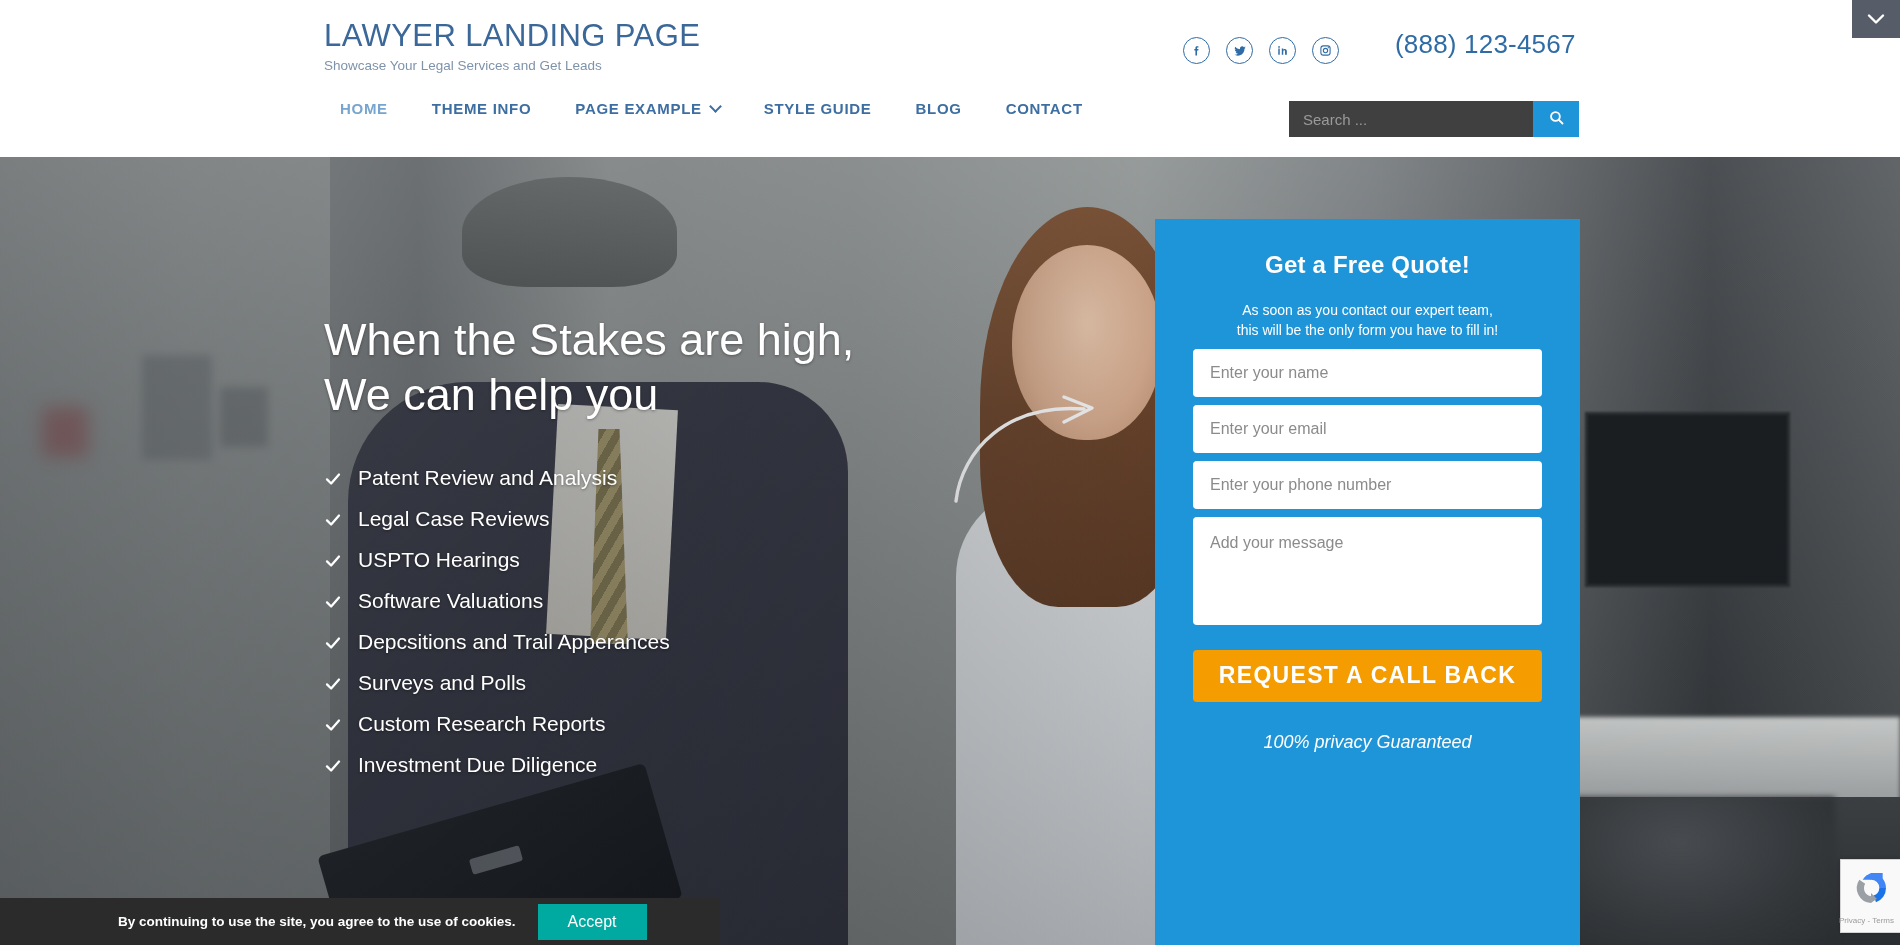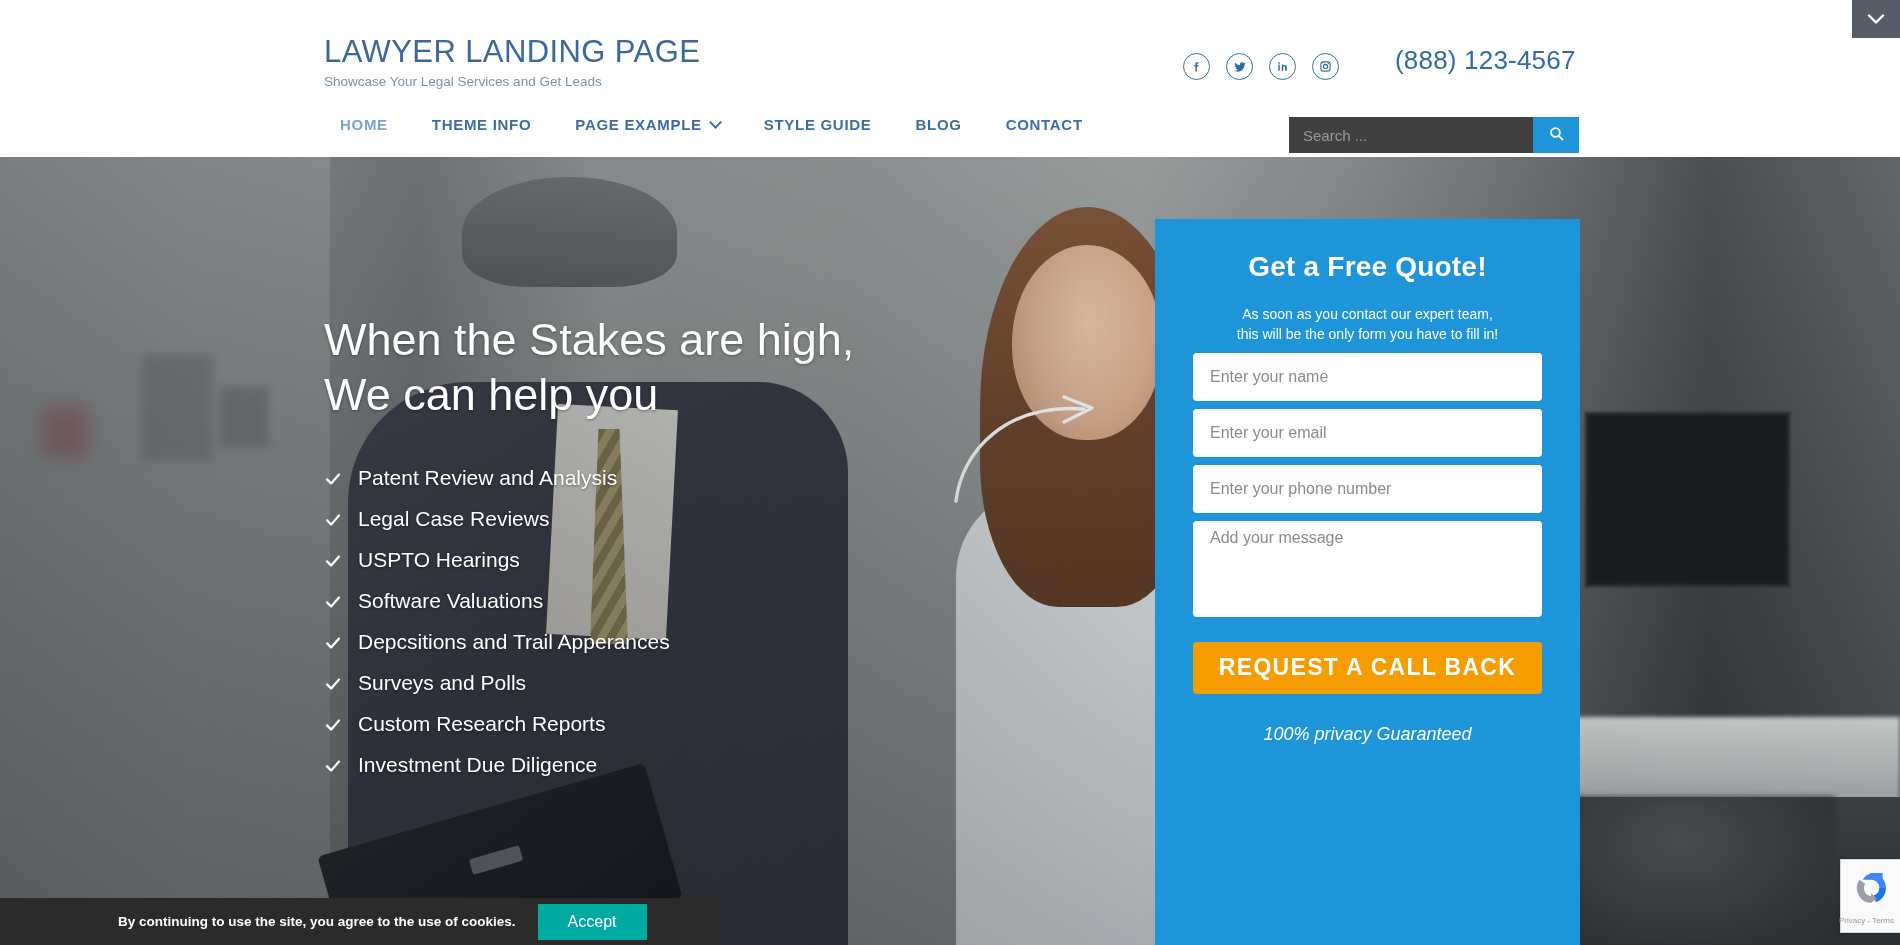--- a/index.html
+++ b/index.html
@@ -6,21 +6,21 @@
   html, body {
     width: 1900px; height: 945px;
     overflow: hidden;
     font-family: "Liberation Sans", sans-serif;
     background: #ffffff;
   }
   .page { position: relative; width: 1900px; height: 945px; overflow: hidden; background:#fff; }
 
   
   .header {
-    position: absolute; left:0; top:16px; width:1900px; height:124px;
+    position: absolute; left:0; top:0; width:1900px; height:124px;
     background:#ffffff; z-index: 20;
   }
   .brand { position:absolute; left:324px; top:18px; }
   .brand-title {
     font-size: 31px; letter-spacing: .4px; color:#3b6898;
     font-weight:400; line-height:1.15; white-space:nowrap;
   }
   .brand-tag {
     font-size: 13.5px; color:#7e93ab; margin-top:4px; white-space:nowrap;
   }
@@ -201,35 +201,35 @@
   }
   .tick { width:18px; height:18px; flex:0 0 18px; color:#fff; }
 
   
   .quote {
     position:absolute; left:1155px; top:219px; width:425px; height:726px;
     background:#1e95d8; z-index: 10;
     padding: 32px 38px 0 38px;
   }
   .quote-title {
-    font-size:28px; font-weight:700; color:#fff; text-align:center;
+    font-size:24px; font-weight:700; color:#fff; text-align:center;
     letter-spacing:.2px;
   }
   .quote-sub {
     margin-top:21px; font-size:14px; color:#ffffff; text-align:center;
     line-height:1.45; white-space:pre-line;
   }
   .q-field {
     display:block; width:349px; height:48px; margin-top:8px;
     border:0; border-radius:4px; background:#fff; outline:none;
     padding:0 17px; font-size:16px; color:#555;
     font-family:"Liberation Sans", sans-serif;
   }
   .q-field::placeholder { color:#8b8b8b; }
-  textarea.q-field { height:96px; padding-top:6px; resize:none; line-height:1.4; }
+  textarea.q-field { height:108px; padding-top:15px; resize:none; line-height:1.4; }
   .q-submit {
     display:block; width:349px; height:52px; margin-top:25px;
     background:#f59c00; border:0; border-radius:4px; cursor:pointer;
     color:#fff; font-size:23px; font-weight:700; letter-spacing:1.3px;
     font-family:"Liberation Sans", sans-serif;
   }
   .q-privacy {
     margin-top:30px; text-align:center; font-style:italic;
     font-size:18px; color:#ffffff;
   }

